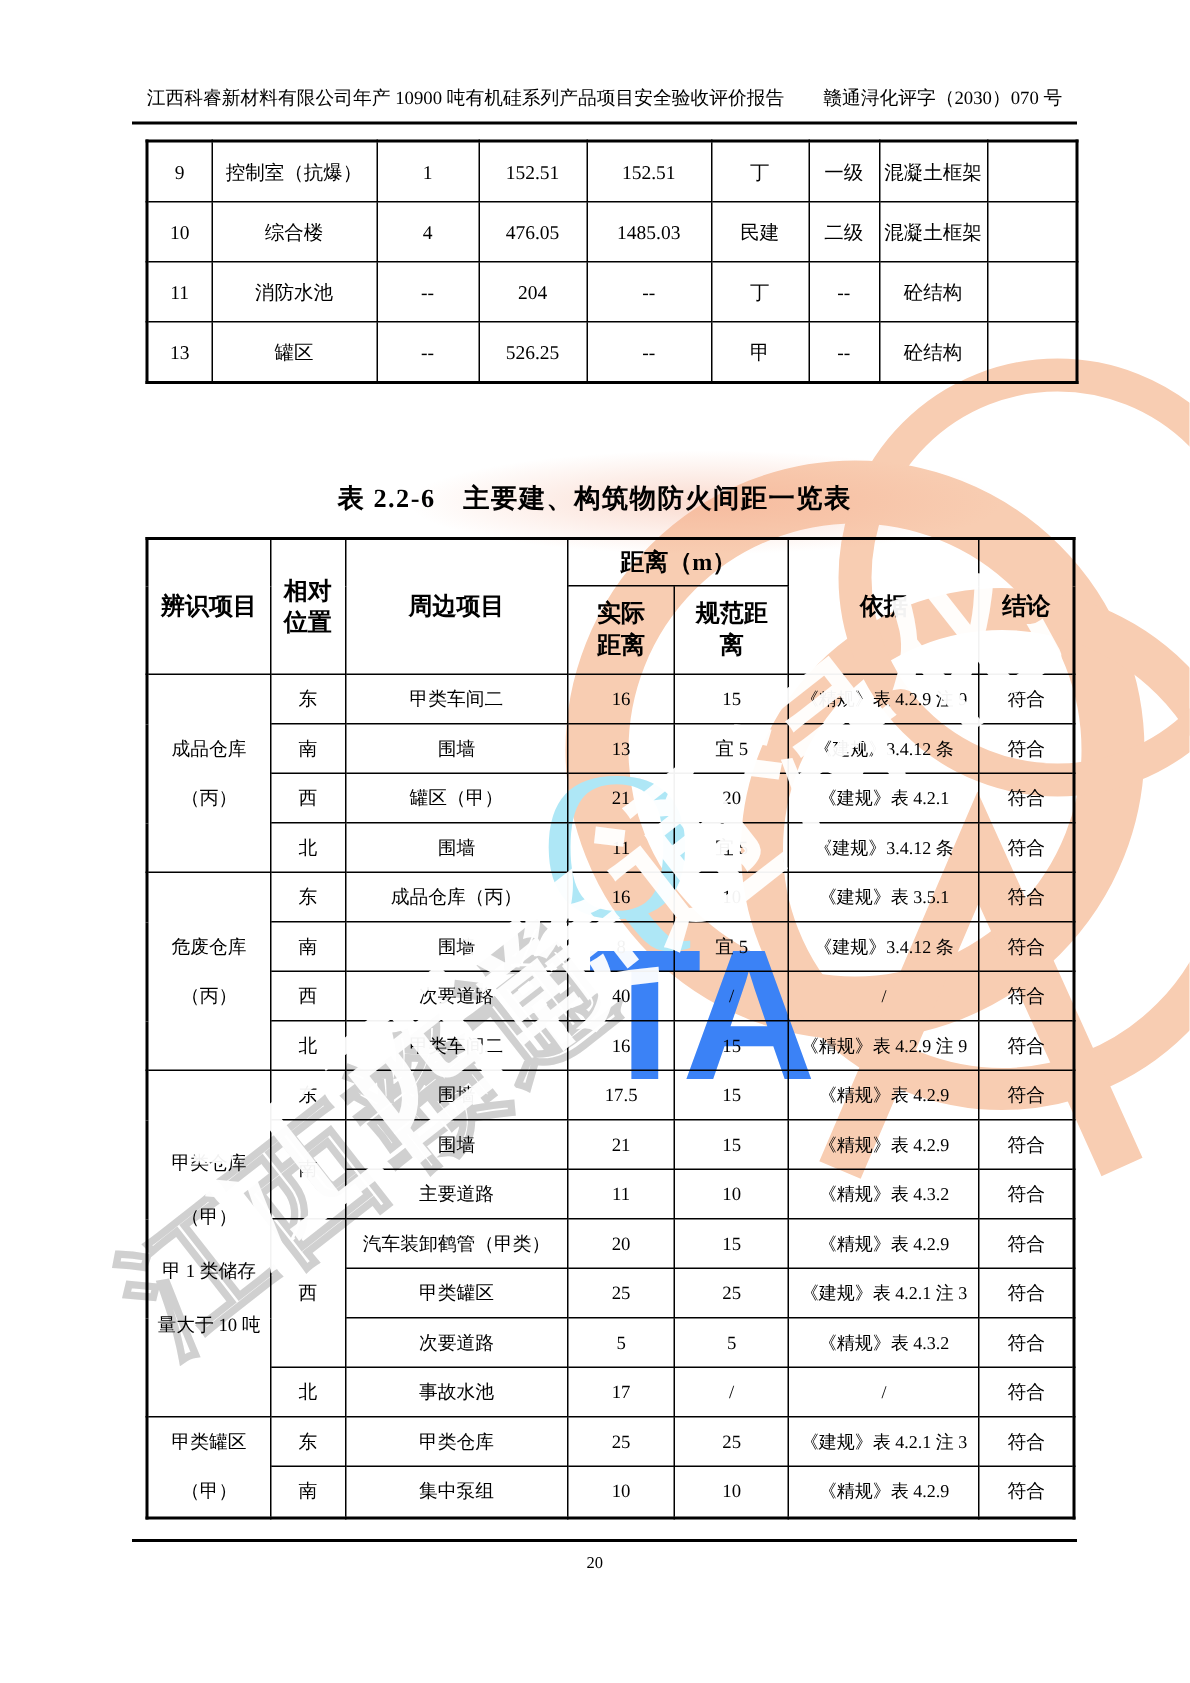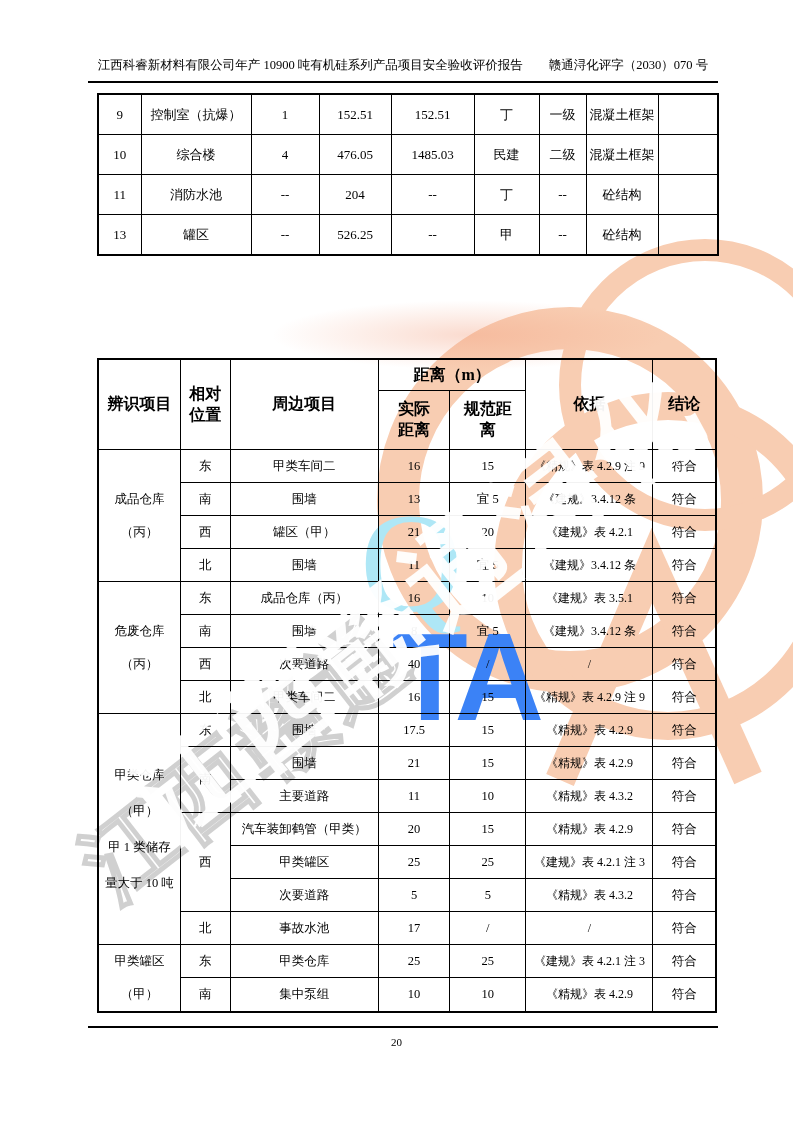--- a/index.html
+++ b/index.html
@@ -156,20 +156,21 @@
       <td>526.25</td>
       <td>--</td>
       <td>甲</td>
       <td>--</td>
       <td>砼结构</td>
       <td></td>
     </tr>
   </tbody>
     </table>
 
+  <div class="table-title">表 2.2-6　主要建、构筑物防火间距一览表</div>
 
   <table id="t2">
     <colgroup>
       <col style="width:81px">
         <col style="width:49px">
         <col style="width:146px">
       <col style="width:70px">
         <col style="width:75px">
         <col style="width:125px">
         <col style="width:62px">

